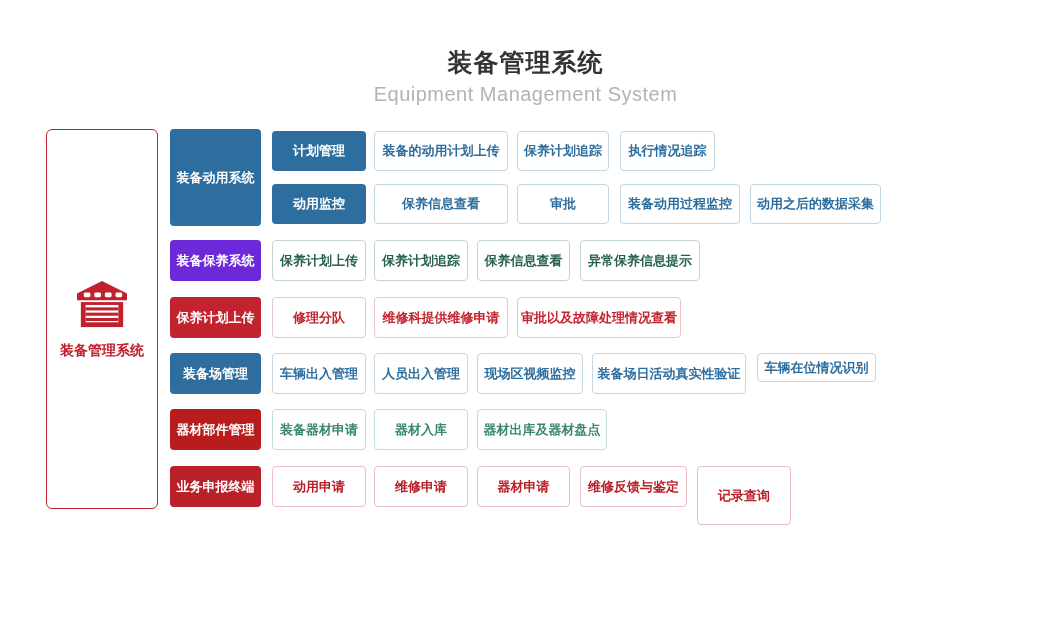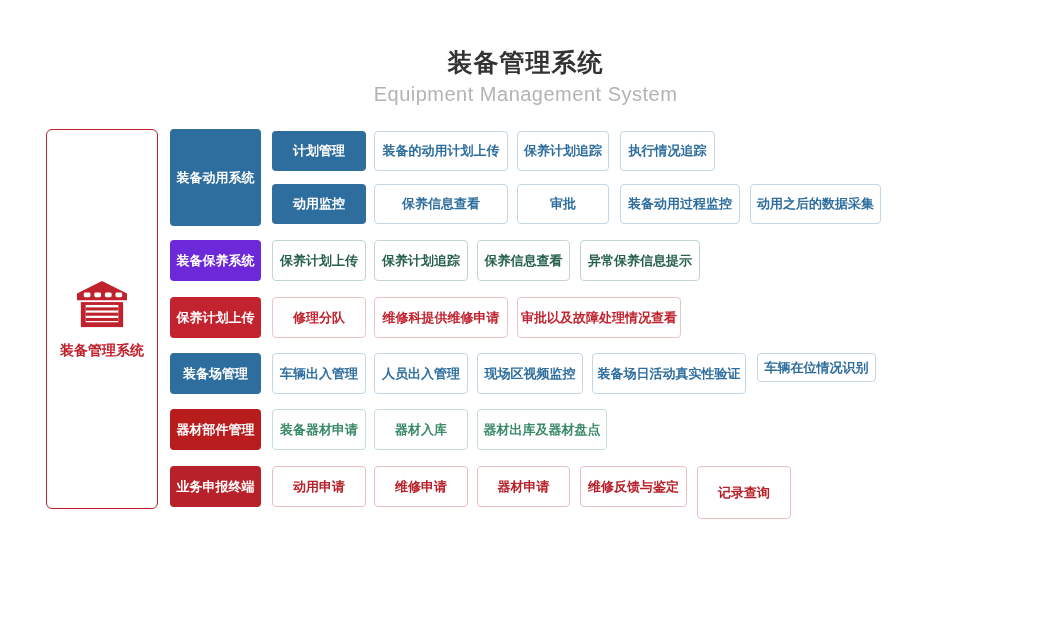--- a/index.html
+++ b/index.html
@@ -94,15 +94,15 @@
   <div class="box filled f-green" style="left:170px;top:409px;width:91px;height:41px">器材部件管理</div>
   <div class="box outline o-green" style="left:272px;top:409px;width:94px;height:41px">装备器材申请</div>
   <div class="box outline o-green" style="left:374px;top:409px;width:94px;height:41px">器材入库</div>
   <div class="box outline o-green" style="left:477px;top:409px;width:130px;height:41px">器材出库及器材盘点</div>
 
   <div class="box filled f-dred" style="left:170px;top:466px;width:91px;height:41px">业务申报终端</div>
   <div class="box outline o-dred" style="left:272px;top:466px;width:94px;height:41px">动用申请</div>
   <div class="box outline o-dred" style="left:374px;top:466px;width:94px;height:41px">维修申请</div>
   <div class="box outline o-dred" style="left:477px;top:466px;width:93px;height:41px">器材申请</div>
   <div class="box outline o-dred" style="left:580px;top:466px;width:107px;height:41px">维修反馈与鉴定</div>
-  <div class="box outline o-dred" style="left:697px;top:466px;width:94px;height:53px">记录查询</div>
+  <div class="box outline o-dred" style="left:697px;top:466px;width:94px;height:59px">记录查询</div>
 
 </div>
 
 </body></html>

